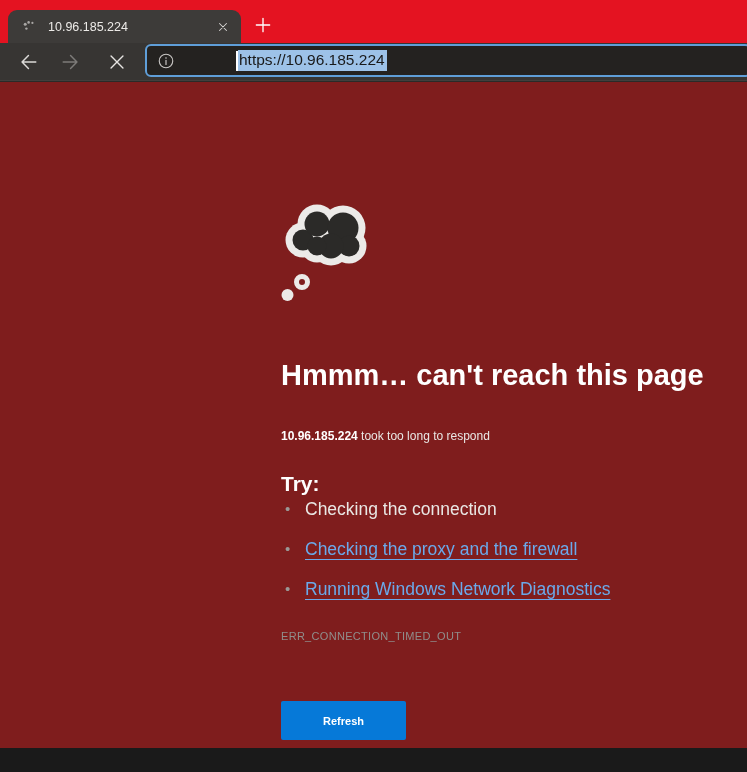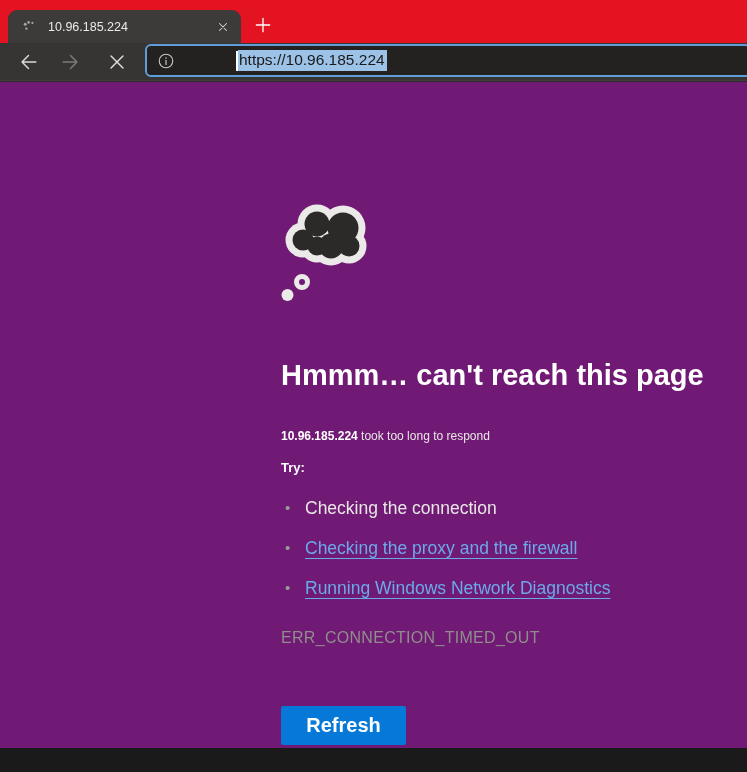--- a/index.html
+++ b/index.html
@@ -99,21 +99,21 @@
   .url-selection {
     background: #9dc2e8;
     color: #191919;
     padding: 1px 2px 2px 1px;
   }
 
   
   .content {
     position: absolute;
     top: 82px; left: 0; right: 0; bottom: 0;
-    background: #701a75;
+    background: #7f1d1d;
   }
   .error-main {
     margin-left: 281px;
     padding-top: 116px;
     width: 440px;
     color: #e9e7e4;
   }
   .cloud-icon { display: block; }
 
   .error-title {
@@ -126,28 +126,28 @@
   }
   .error-subtitle {
     margin-top: 31px;
     font-size: 12px;
     line-height: 24px;
     color: #e9e7e4;
   }
   .error-subtitle .host { font-weight: bold; color: #ffffff; }
 
   .try-label {
-    margin-top: 8px;
-    font-size: 13px;
+    margin-top: 24px;
+    font-size: 21px;
     font-weight: bold;
     color: #ffffff;
     line-height: 24px;
   }
   .suggestion-list {
-    margin-top: 16px;
+    margin-top: 1px;
     list-style: none;
   }
   .suggestion-list li {
     position: relative;
     padding-left: 24px;
     font-size: 17.5px;
     line-height: 24px;
     margin-bottom: 16px;
     color: #e9e7e4;
   }
@@ -161,35 +161,35 @@
   }
   .suggestion-link {
     color: #6ba9ea;
     text-decoration: underline;
     text-underline-offset: 4px;
     cursor: pointer;
   }
 
   .error-code {
     margin-top: 29px;
-    font-size: 16px;
+    font-size: 11px;
     letter-spacing: 0.3px;
     color: #908e8c;
   }
 
   .refresh-btn {
     margin-top: 59px;
     width: 125px;
     height: 39px;
     background: #0679d8;
     border: none;
     border-radius: 2px;
     color: #ffffff;
     font-family: "Liberation Sans", sans-serif;
-    font-size: 20px;
+    font-size: 11px;
     font-weight: bold;
     cursor: pointer;
   }
 </style>
 </head>
 <body>
 
 <div class="window">
 
   <div class="tabstrip">

